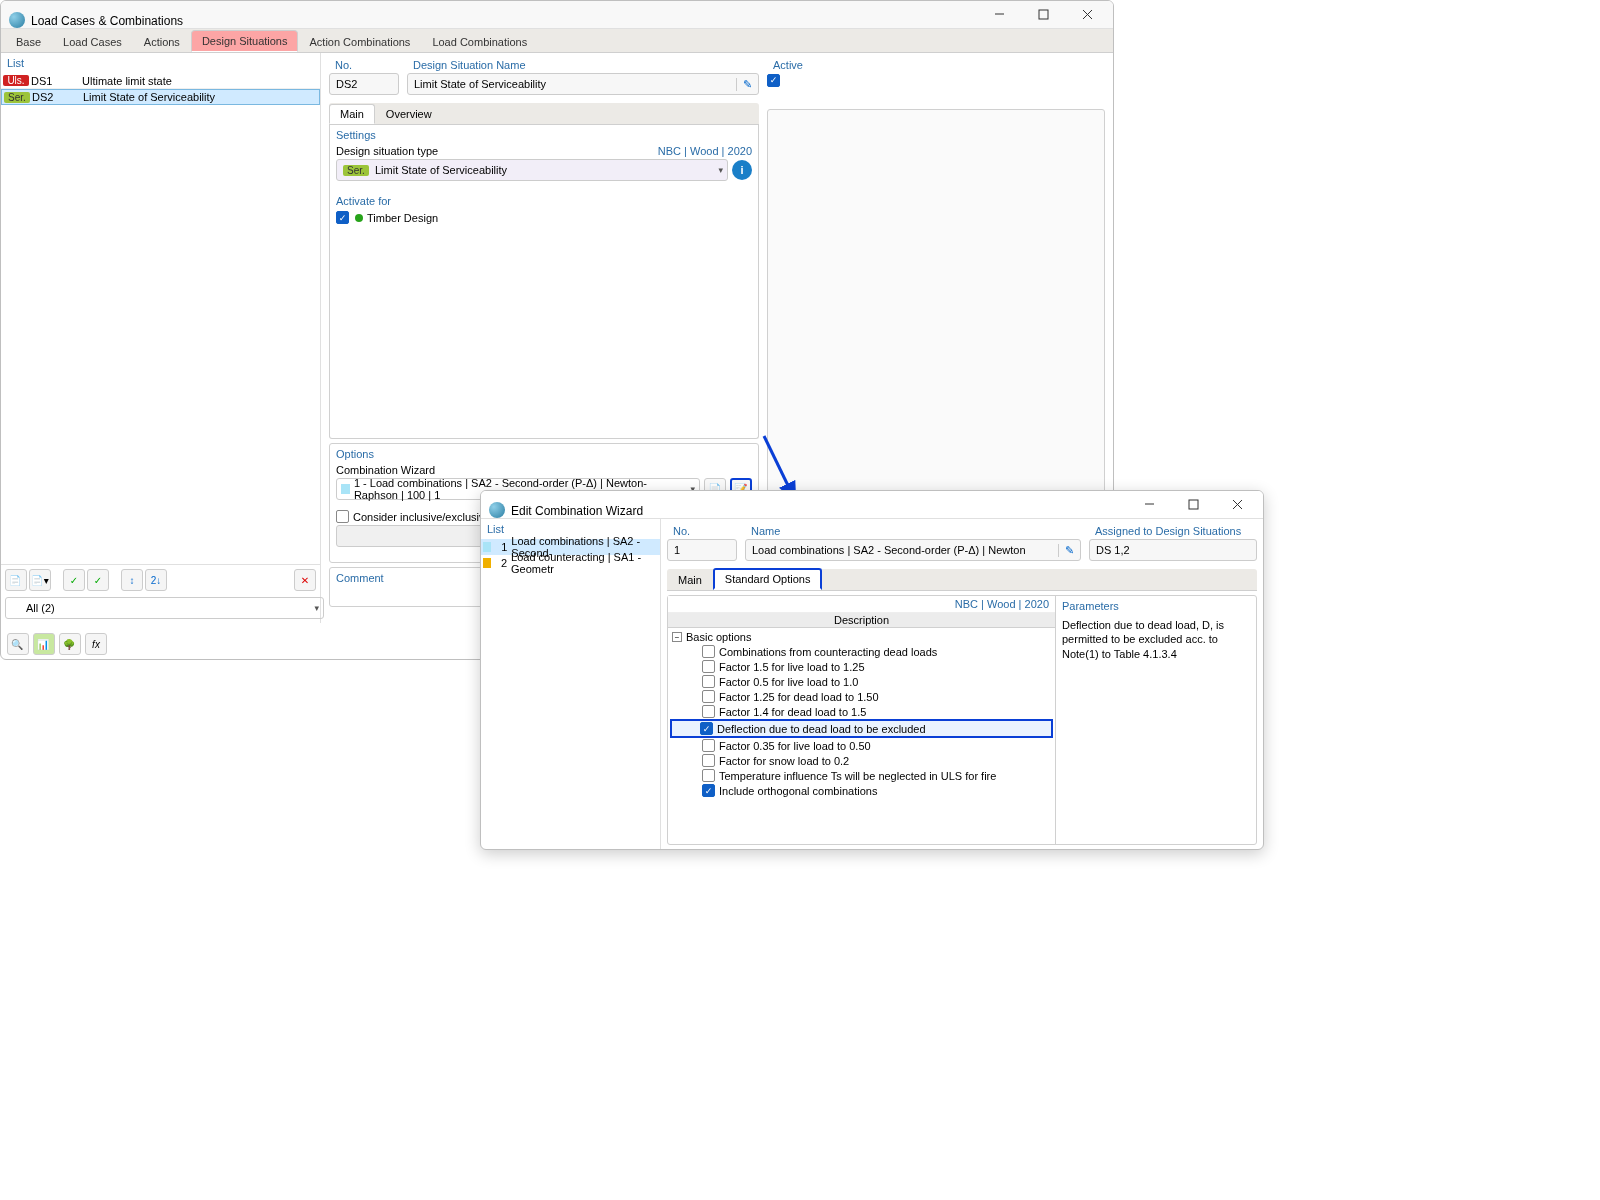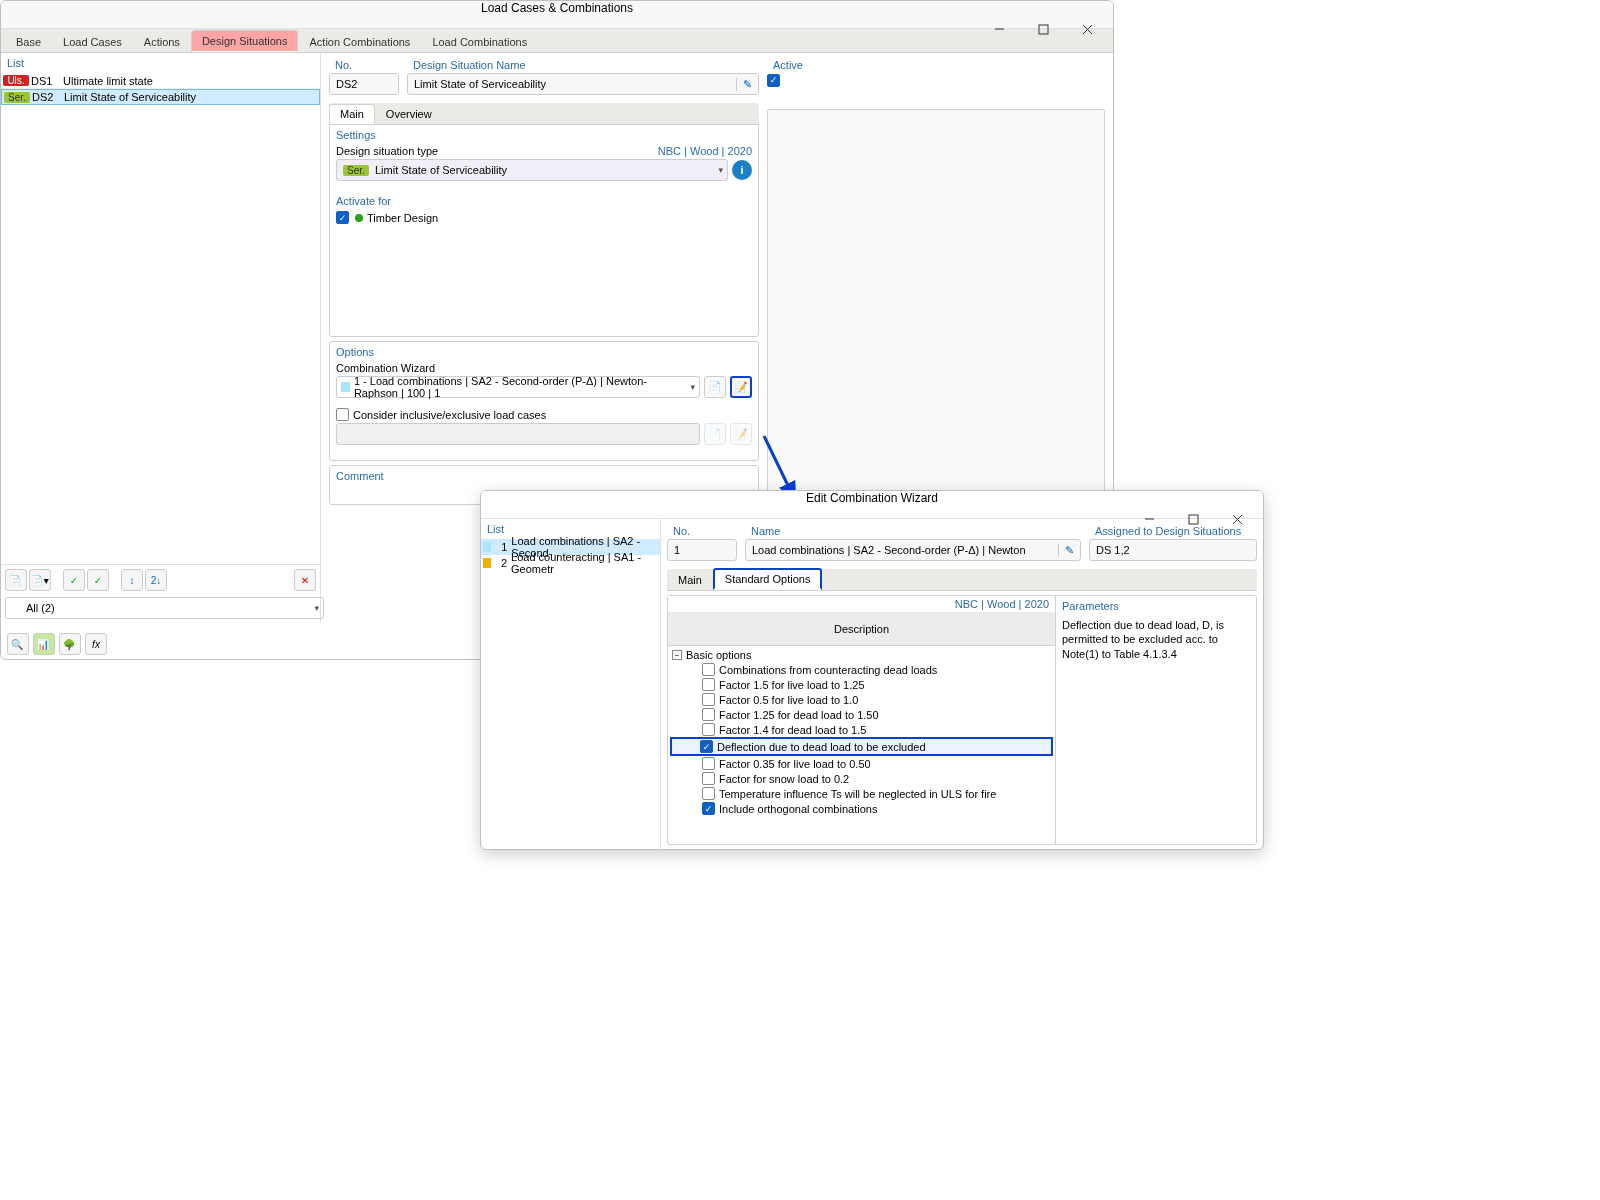--- a/index.html
+++ b/index.html
@@ -1,20 +1,20 @@
 <!DOCTYPE html>
 <html><head>
 <meta charset="utf-8">
 <style>
   * { box-sizing: border-box; font-family: "Segoe UI", Tahoma, sans-serif; }
   body { margin: 0; background: #fff; width: 1600px; height: 1200px; position: relative; font-size: 11px; color: #000; }
   
   
   .main-window { position: absolute; left: 0; top: 0; width: 1114px; height: 660px; border: 1px solid #bfbfbf; background: #fff; border-radius: 6px; overflow: hidden; }
-  .titlebar { height: 28px; display: flex; align-items: center; padding: 0 4px; border-bottom: 1px solid #e0e0e0; background: #f8f8f8; flex-direction: column; }
+  .titlebar { height: 28px; display: flex; align-items: flex-end; padding: 0 4px; border-bottom: 1px solid #e0e0e0; background: #f8f8f8; }
   .titlebar .app-icon { width: 16px; height: 16px; border-radius: 50%; background: radial-gradient(circle at 30% 30%, #8fcfe8, #2a7ea3); margin: 0 6px 0 4px; }
   .titlebar .title { font-size: 12px; }
   .winctrls { margin-left: auto; display: flex; }
   .winctrl { width: 44px; height: 28px; display: flex; align-items: center; justify-content: center; font-size: 13px; }
   .winctrl svg { stroke: #333; }
   
   .tabs { display: flex; background: #eceae6; border-bottom: 1px solid #cfcfcf; height: 24px; align-items: flex-end; padding: 0 4px; }
   .tab { padding: 4px 10px 4px; font-size: 11px; color: #333; border: 1px solid transparent; border-bottom: none; }
   .tab.active { background: #fca5a5; border: 1px solid #cfcfcf; border-bottom: 1px solid #fff; border-radius: 4px 4px 0 0; }
   
@@ -25,21 +25,21 @@
   .right-col2 { flex: 1; }
   
   .panel-title { color: #2a6ca7; font-weight: 500; padding: 4px 6px; font-size: 11px; }
   
   .ds-list { flex: 1; }
   .ds-row { display: flex; align-items: center; height: 16px; font-size: 11px; border-bottom: 1px solid #efefef; }
   .ds-row.sel { background: #d0eaff; border: 1px solid #7ab8e0; }
   .ds-badge { width: 26px; text-align: center; font-size: 10px; color: #fff; margin: 0 2px; border-radius: 2px; }
   .badge-uls { background: #d02222; }
   .badge-ser { background: #9cc43a; color: #333; }
-  .ds-code { width: 32px; }
+  .ds-code { width: 51px; }
   
   .bottom-tools { border-top: 1px solid #e0e0e0; padding: 4px; display: flex; align-items: center; gap: 2px; }
   .tool-btn { width: 22px; height: 22px; border: 1px solid #ccc; border-radius: 3px; background: #f5f5f5; display: flex; align-items: center; justify-content: center; font-size: 10px; }
   .tool-btn.red { color: #d00; }
   .filter-select { width: 100%; height: 22px; border: 1px solid #ccc; border-radius: 3px; margin: 2px 4px 4px; font-size: 11px; padding: 0 4px; display: flex; align-items: center; }
   
   .field-row { display: flex; gap: 8px; margin-bottom: 4px; }
   .field { flex: 1; }
   .field.small { flex: 0 0 70px; }
   .field-label { color: #2a6ca7; font-size: 11px; padding: 2px 6px; }
@@ -77,21 +77,21 @@
   .sub-window .titlebar { background: #fff; }
   .sub-content { display: flex; height: calc(100% - 28px); }
   .sub-left { width: 180px; border-right: 1px solid #e0e0e0; }
   .sub-row { display: flex; align-items: center; height: 16px; font-size: 11px; padding: 0 2px; }
   .sub-row.sel { background: #d0eaff; }
   .color-sq { width: 10px; height: 10px; margin-right: 4px; }
   .sub-right { flex: 1; padding: 4px 6px; display: flex; flex-direction: column; }
   .options-table { border: 1px solid #d0d0d0; border-radius: 3px; margin-top: 4px; flex: 1; display: flex; }
   .opt-left { flex: 1; border-right: 1px solid #d0d0d0; display: flex; flex-direction: column; }
   .opt-right { width: 200px; padding: 4px 6px; }
-  .opt-header { background: #ececec; text-align: center; padding: 10px; font-size: 11px; border-bottom: 1px solid #d0d0d0; }
+  .opt-header { background: #ececec; text-align: center; padding: 1px; font-size: 11px; border-bottom: 1px solid #d0d0d0; }
   .opt-code-row { text-align: right; color: #2a6ca7; padding: 2px 6px; border-bottom: 1px solid #eee; background: #fff; }
   .opt-body { background: #fff; padding: 2px 4px; font-size: 11px; }
   .opt-group { display: flex; align-items: center; padding: 1px 0; }
   .opt-item { display: flex; align-items: center; padding: 1px 0 1px 30px; }
   .opt-item.hilite { border: 2px solid #0a3fd6; background: #eaf3ff; margin: 0 -2px; padding-left: 28px; padding-right: 2px; }
   .tree-toggle { width: 10px; height: 10px; border: 1px solid #888; display: inline-flex; align-items: center; justify-content: center; font-size: 8px; margin-right: 4px; }
   
   .chev { font-size: 9px; color: #555; }
 </style>
 </head>
@@ -179,21 +179,21 @@
               <span class="edit-icon-btn" style="color:#06c">✎</span>
             </div>
           </div>
         </div>
 
         <div style="margin-top:4px">
           <div class="sub-tabs">
             <div class="sub-tab active">Main</div>
             <div class="sub-tab">Overview</div>
           </div>
-          <div class="group-box" style="height:212px;border-top:none;border-radius:0 0 3px 3px;margin-top:0">
+          <div class="group-box" style="height:314px;border-top:none;border-radius:0 0 3px 3px;margin-top:0">
             <div class="group-title">Settings</div>
             <div style="margin:4px 0 2px">
               <span>Design situation type</span>
               <span class="code-right">NBC | Wood | 2020</span>
             </div>
             <div style="display:flex;align-items:center">
               <div class="select-row" style="flex:1">
                 <span class="ds-badge badge-ser" style="margin-right:6px">Ser.</span>
                 <span>Limit State of Serviceability</span>
                 <span class="chev" style="margin-left:auto">▾</span>

